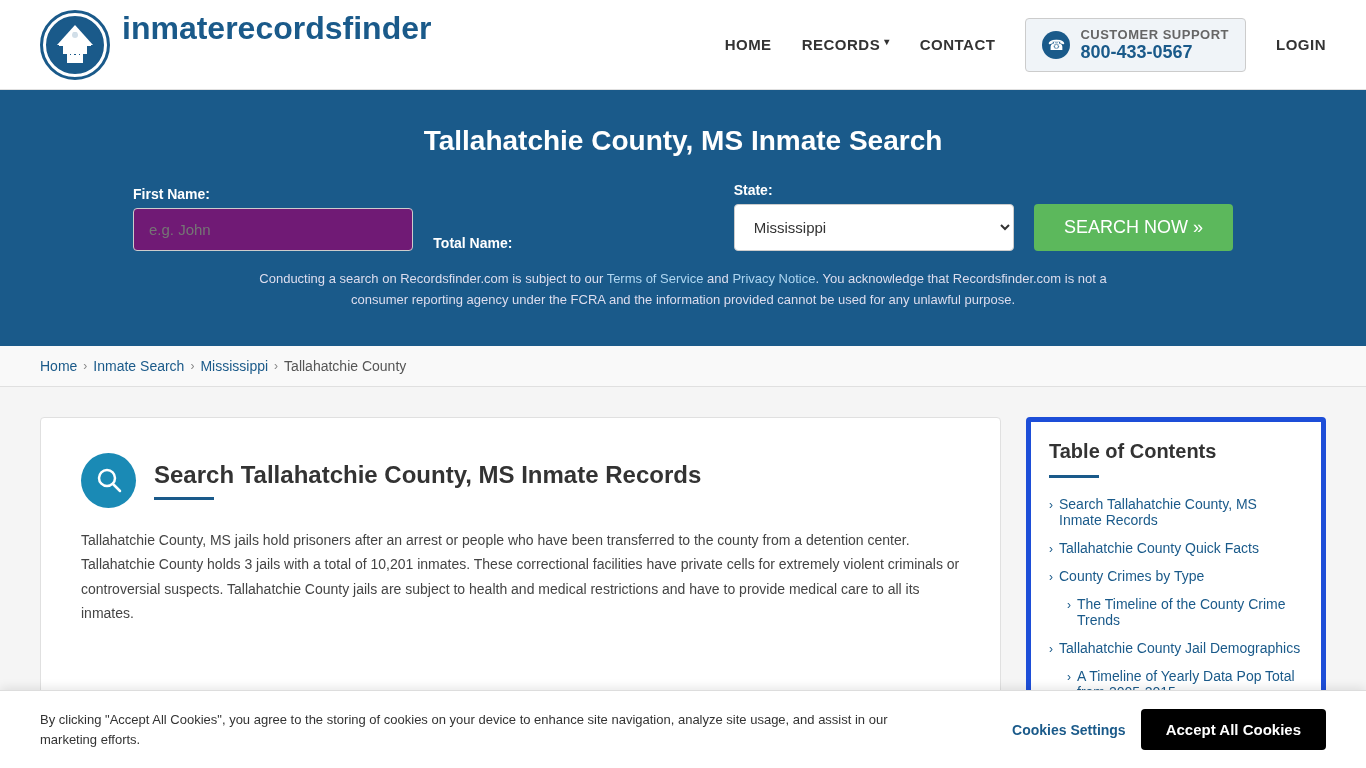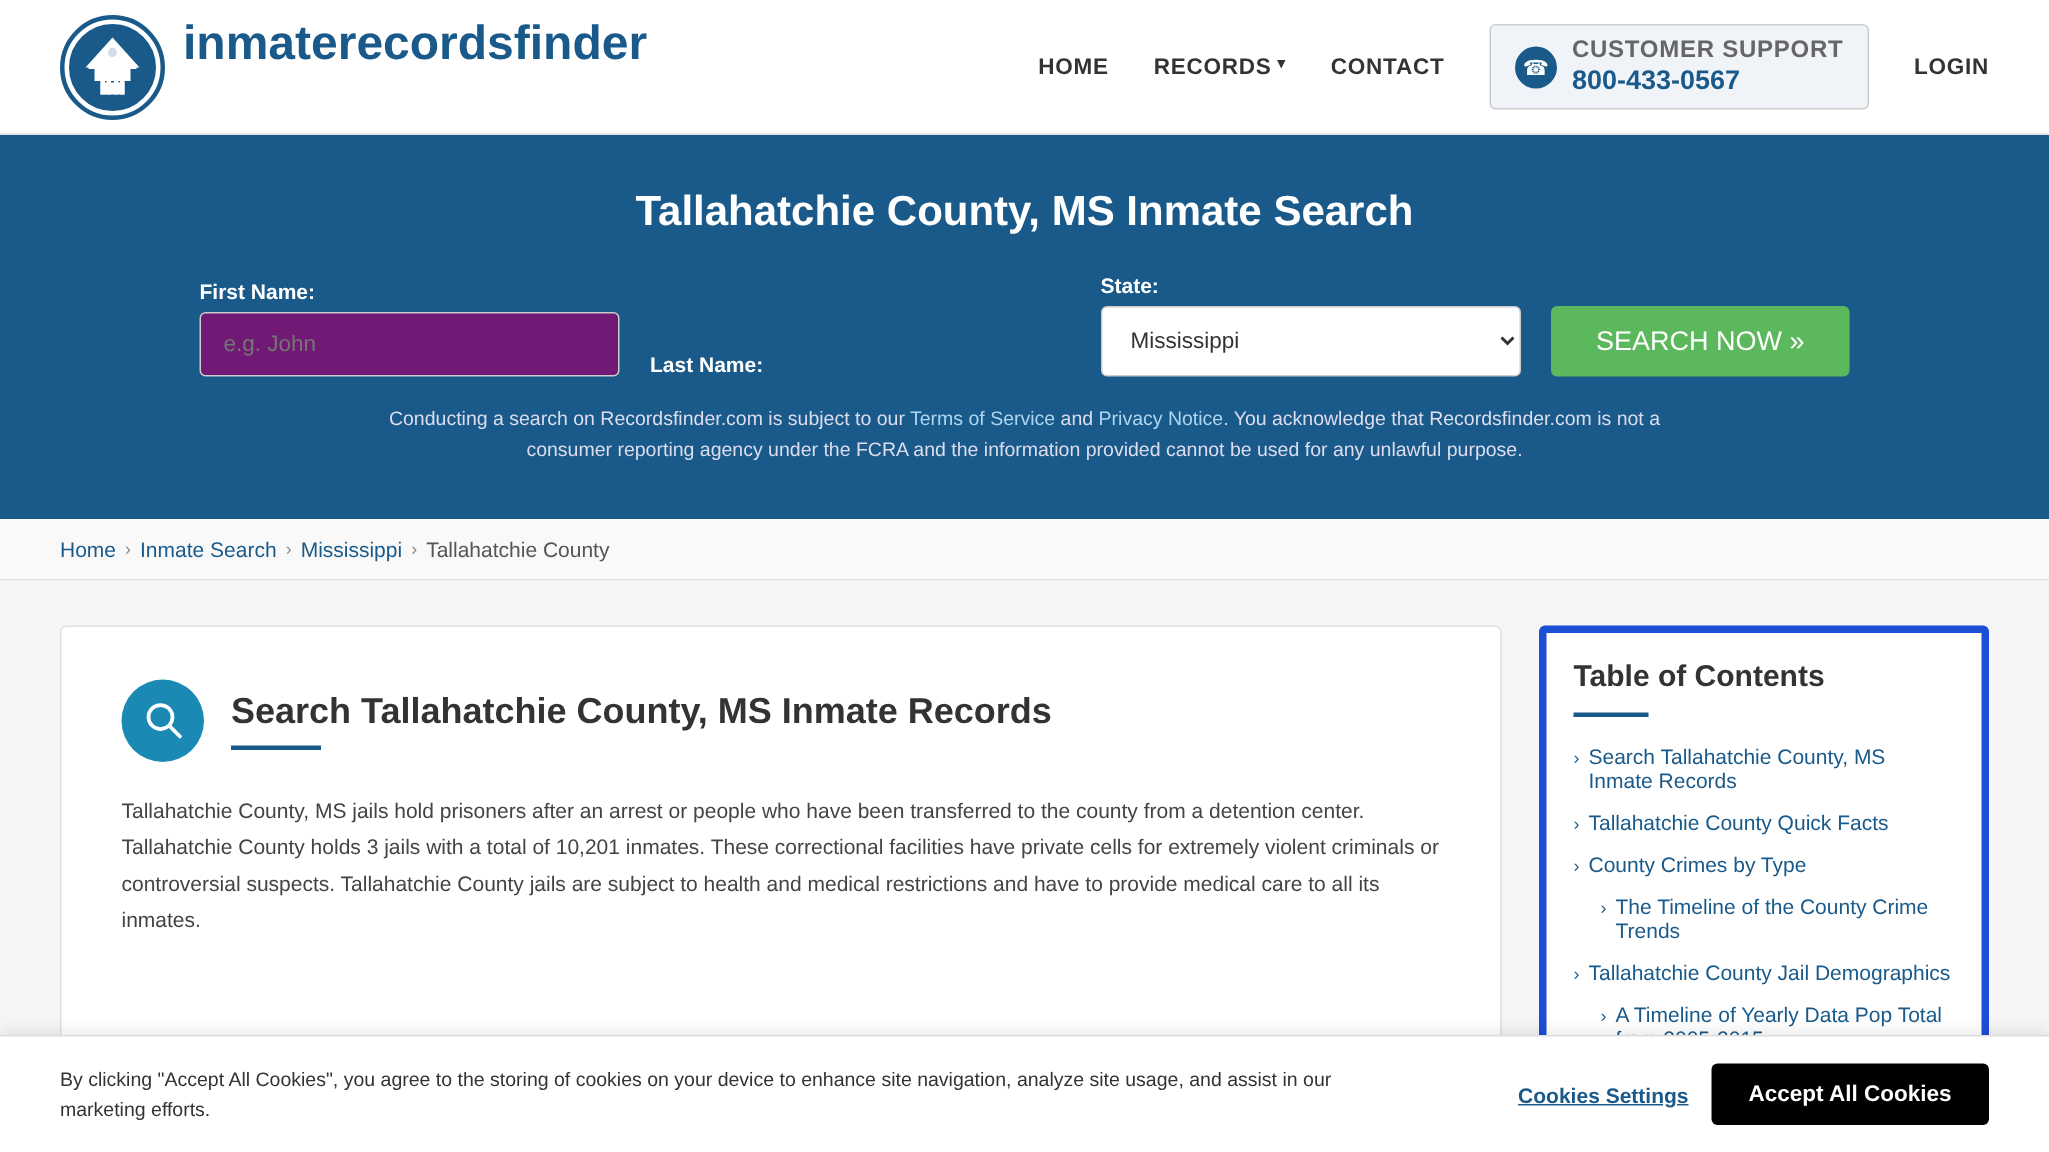--- a/index.html
+++ b/index.html
@@ -12,21 +12,21 @@
     .logo-icon svg { width: 60px; height: 60px; }
     .logo-text { font-size: 32px; color: #555; font-weight: 300; }
     .logo-text span { color: #1a5a8a; font-weight: 700; }
     .nav { display: flex; align-items: center; gap: 30px; }
     .nav-item { font-size: 15px; font-weight: 600; color: #333; text-decoration: none; cursor: pointer; letter-spacing: 0.5px; }
     .nav-records { display: flex; gap: 4px; }
     .nav-records .chevron { font-size: 10px; }
     .customer-support { background: #f0f4f8; border: 1px solid #ccc; border-radius: 4px; padding: 8px 16px; display: flex; align-items: center; gap: 10px; }
     .support-icon { width: 28px; height: 28px; background: #1a5a8a; border-radius: 50%; display: flex; align-items: center; justify-content: center; color: white; font-size: 14px; }
     .support-text { display: flex; flex-direction: column; }
-    .support-label { font-size: 16px; color: #666; font-weight: 600; letter-spacing: 0.5px; }
+    .support-label { font-size: 13px; color: #666; font-weight: 600; letter-spacing: 0.5px; }
     .support-number { font-size: 18px; font-weight: 700; color: #1a5a8a; }
     .login-btn { font-size: 15px; font-weight: 600; color: #333; cursor: pointer; }
 
     
     .hero { background: #1a5a8a; padding: 35px 40px; }
     .hero h1 { color: #fff; font-size: 28px; font-weight: 700; text-align: center; margin-bottom: 25px; }
     .search-form { display: flex; align-items: flex-end; gap: 20px; max-width: 1100px; margin: 0 auto 18px auto; }
     .form-group { display: flex; flex-direction: column; gap: 6px; }
     .form-group.first-name { flex: 1; }
     .form-group.last-name { flex: 1; }
@@ -64,21 +64,21 @@
     .toc-list { list-style: none; }
     .toc-list li { margin-bottom: 12px; }
     .toc-list li a { color: #1a5a8a; text-decoration: none; font-size: 14px; display: flex; align-items: flex-start; gap: 6px; cursor: pointer; }
     .toc-list li a .chevron-right { font-size: 12px; margin-top: 2px; flex-shrink: 0; }
     .toc-list li.sub-item { padding-left: 18px; }
 
     
     .cookie-banner { position: fixed; bottom: 0; left: 0; right: 0; background: #fff; border-top: 1px solid #ddd; padding: 18px 40px; display: flex; align-items: center; justify-content: space-between; z-index: 1000; box-shadow: 0 -2px 10px rgba(0,0,0,0.1); }
     .cookie-text { font-size: 13px; color: #333; flex: 1; max-width: 850px; line-height: 1.5; }
     .cookie-actions { display: flex; gap: 15px; align-items: center; flex-shrink: 0; }
-    .cookie-settings-btn { background: none; border: none; color: #1a5a8a; font-size: 14px; font-weight: 600; cursor: pointer; text-decoration: underline; }
+    .cookie-settings-btn { background: none; border: none; color: #1a5a8a; font-size: 14px; font-weight: 600; cursor: pointer; }
     .cookie-accept-btn { background: #000000; color: #fff; border: none; padding: 12px 25px; font-size: 15px; font-weight: 600; border-radius: 4px; cursor: pointer; white-space: nowrap; }
   </style>
 </head>
 <body>
 
 <header class="header">
   <div class="logo-area">
     <div class="logo-icon">
       <svg viewBox="0 0 60 60" xmlns="http://www.w3.org/2000/svg">
         <circle cx="30" cy="30" r="28" fill="#1a5a8a" stroke="#1a5a8a" stroke-width="2"></circle>
@@ -123,21 +123,21 @@
 </header>
 
 <section class="hero">
   <h1>Tallahatchie County, MS Inmate Search</h1>
   <div class="search-form">
     <div class="form-group first-name">
       <label>First Name:</label>
       <input type="text" placeholder="e.g. John" style="">
     </div>
     <div class="form-group last-name">
-      <label>Last Name:</label>
+      <label>Total Name:</label>
     </div>
     <div class="form-group state">
       <label>State:</label>
       <select>
         <option>Mississippi</option>
         <option>Alabama</option>
         <option>Alaska</option>
       </select>
     </div>
     <button class="search-btn">SEARCH NOW »</button>

